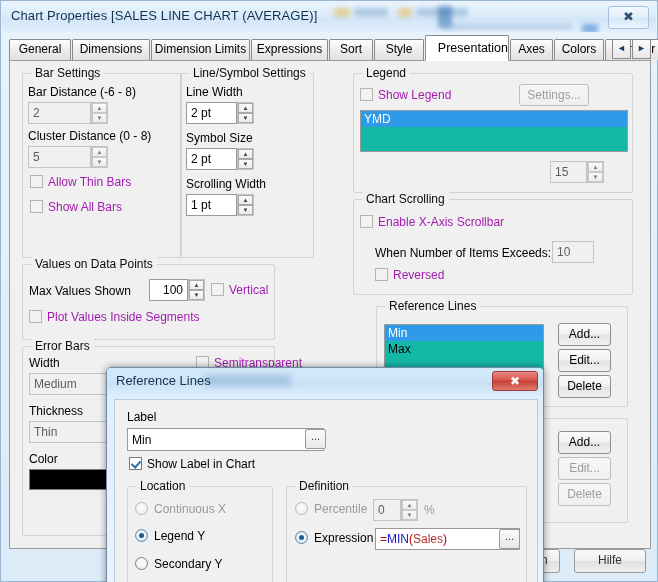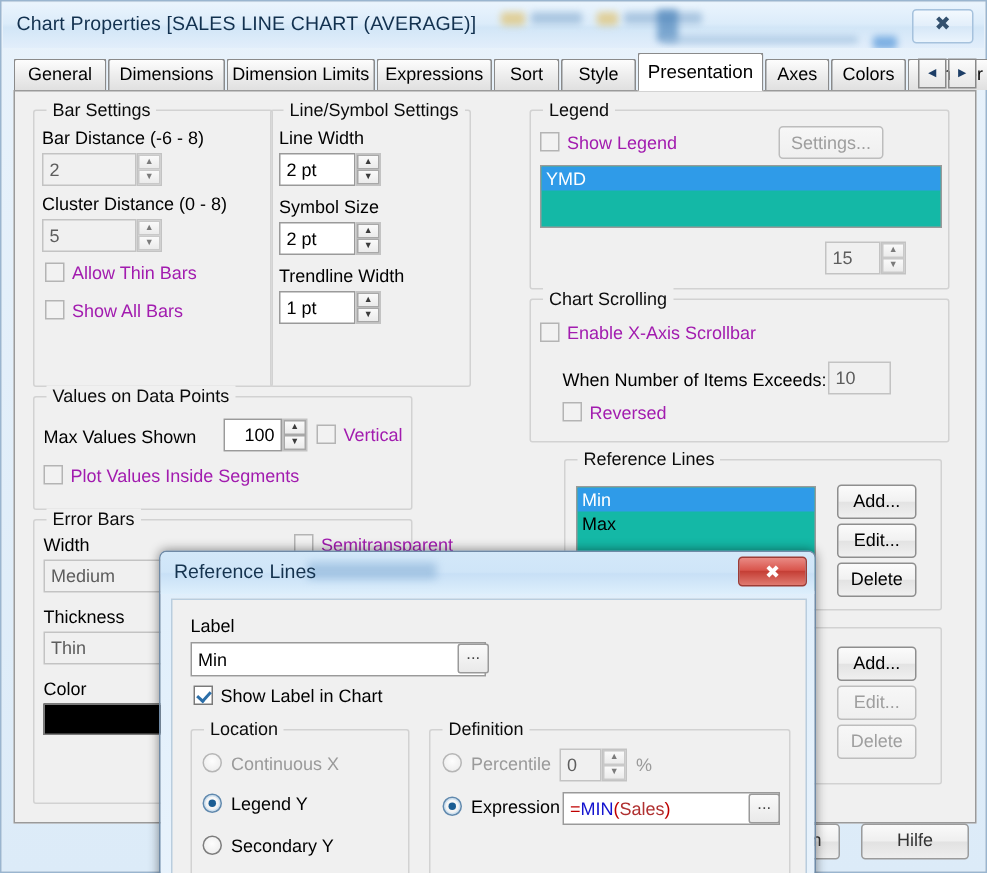--- a/index.html
+++ b/index.html
@@ -400,21 +400,21 @@
       <div class="winclose">✖</div>
     </div>
 
     <div class="tabstrip">
       <div class="tab" style="left:0px;width:62px;">General</div>
       <div class="tab" style="left:63px;width:78px;">Dimensions</div>
       <div class="tab" style="left:142px;width:99px;">Dimension Limits</div>
       <div class="tab" style="left:242px;width:77px;">Expressions</div>
       <div class="tab" style="left:320px;width:44px;">Sort</div>
       <div class="tab" style="left:365px;width:50px;">Style</div>
-      <div class="tab active" style="left:416px;width:84px;">Presentation</div>
+      <div class="tab active" style="left:416px;width:84px;text-align:right;">Presentation</div>
       <div class="tab" style="left:501px;width:43px;">Axes</div>
       <div class="tab" style="left:545px;width:50px;">Colors</div>
       <div class="tab" style="left:596px;width:58px;">Number</div>
 
       <div class="tab-nav" style="left:603px;">◄</div>
       <div class="tab-nav" style="left:623px;">►</div>
     </div>
 
     <div class="panel">
 
@@ -448,21 +448,21 @@
       <div class="spin enabled" style="left:227px;top:41px;">
         <div class="up">▲</div>
         <div class="dn">▼</div>
       </div>
       <div class="lbl" style="left:176px;top:70px;">Symbol Size</div>
       <div class="tbox enabled" style="left:176px;top:87px;width:51px;">2 pt</div>
       <div class="spin enabled" style="left:227px;top:87px;">
         <div class="up">▲</div>
         <div class="dn">▼</div>
       </div>
-      <div class="lbl" style="left:176px;top:116px;">Trendline Width</div>
+      <div class="lbl" style="left:176px;top:116px;">Scrolling Width</div>
       <div class="tbox enabled" style="left:176px;top:133px;width:51px;">1 pt</div>
       <div class="spin enabled" style="left:227px;top:133px;">
         <div class="up">▲</div>
         <div class="dn">▼</div>
       </div>
 
       <div class="group" style="left:12px;top:203px;width:253px;height:76px;">
         <div class="glabel">Values on Data Points</div>
       </div>
       <div class="lbl" style="left:19px;top:223px;">Max Values Shown</div>

